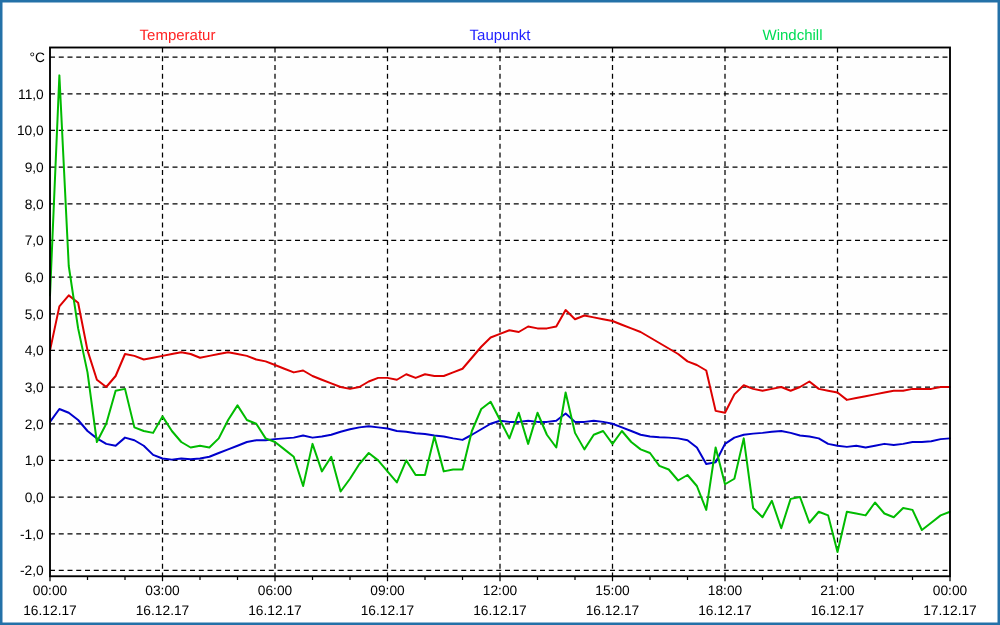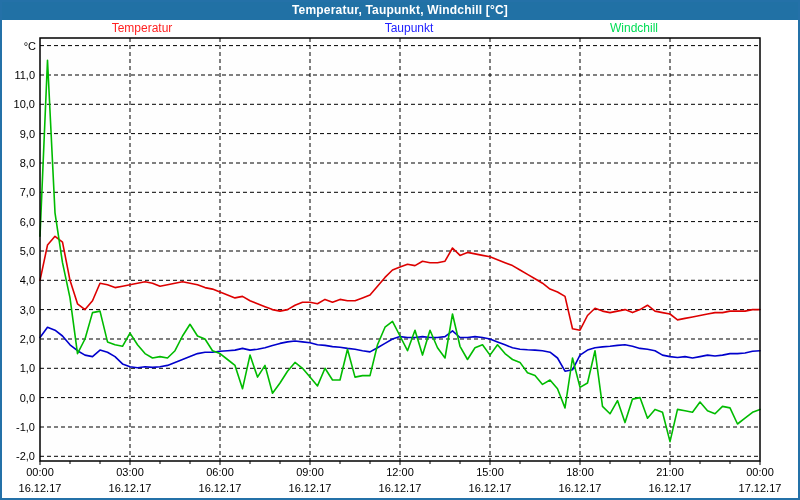--- a/index.html
+++ b/index.html
@@ -29,33 +29,32 @@
     position:absolute;top:21px;left:0;right:0;height:15px;
     z-index:4;
   }
   .legend-item{
     position:absolute;top:0;
     transform:translateX(-50%);
     font-size:12px;
     white-space:nowrap;
   }
   .l0{left:142px;}
-  .l1{left:400px;margin-left:9px;}
+  .l1{left:400px;}
   .l2{left:634px;}
   svg.chart{
     position:absolute;top:0;left:0;
     z-index:1;
   }
   svg.chart text{font-family:"Liberation Sans", sans-serif;}
 </style>
 </head>
 <body>
 
 <div class="window">
-  <div class="titlebar" style="background: rgb(33, 113, 165); color: rgb(255, 255, 255);">Temperatur, Taupunkt, Windchill [°C]</div>
 
   <div class="legend">
     <span class="legend-item l0" style="color: rgb(255, 34, 34);">Temperatur</span>
     <span class="legend-item l1" style="color: rgb(34, 34, 255);">Taupunkt</span>
     <span class="legend-item l2" style="color: rgb(0, 221, 85);">Windchill</span>
   </div>
 
   <svg class="chart" id="chart-svg" width="800" height="500" viewBox="0 0 800 500">
       <rect x="40" y="38" width="720" height="423" fill="#fefefe"></rect>
       <line x1="40" y1="456.3" x2="760" y2="456.3" stroke="#000000" stroke-width="1" stroke-dasharray="4 3"></line>

